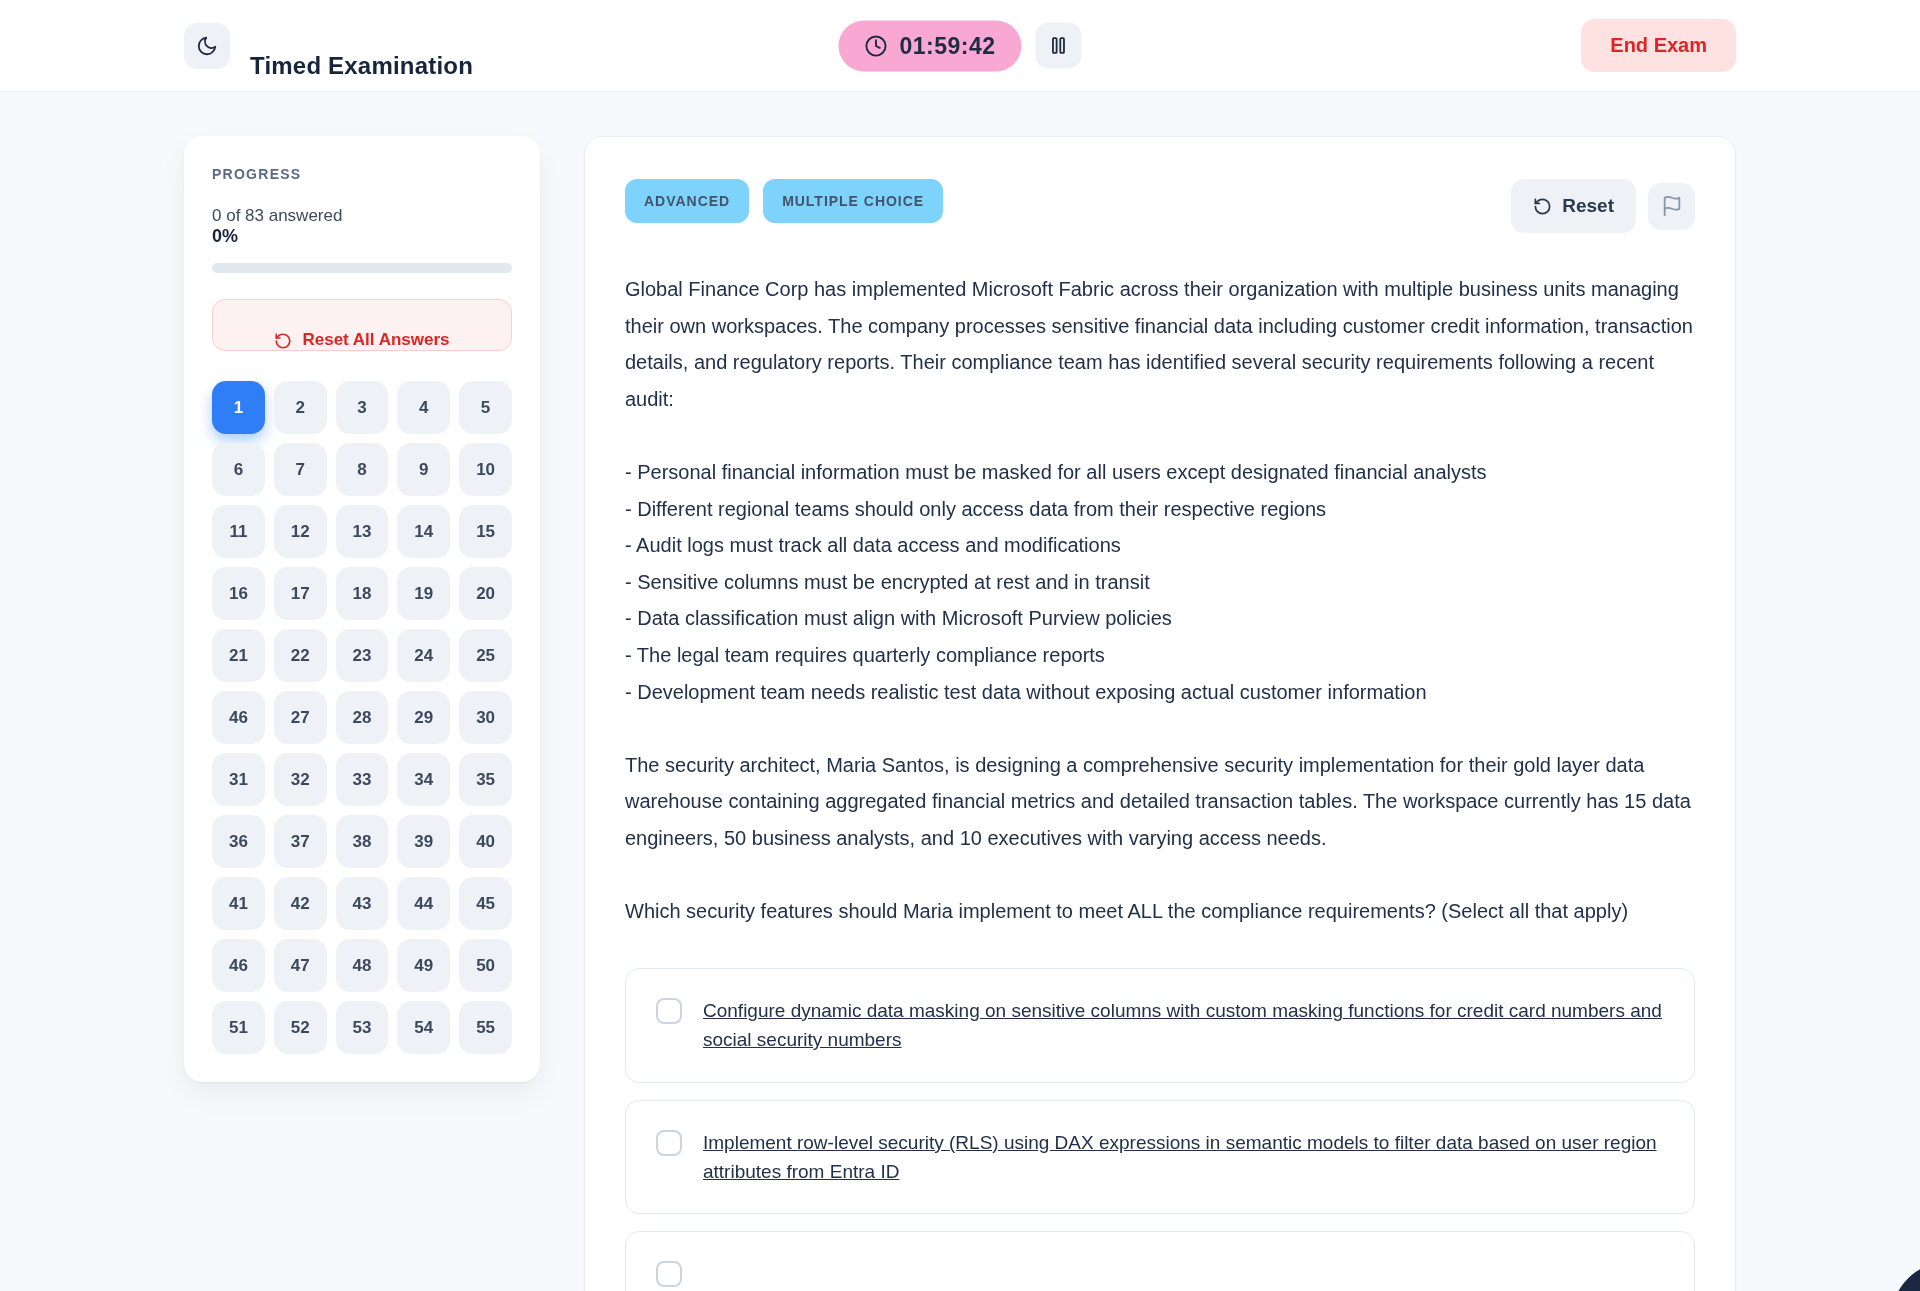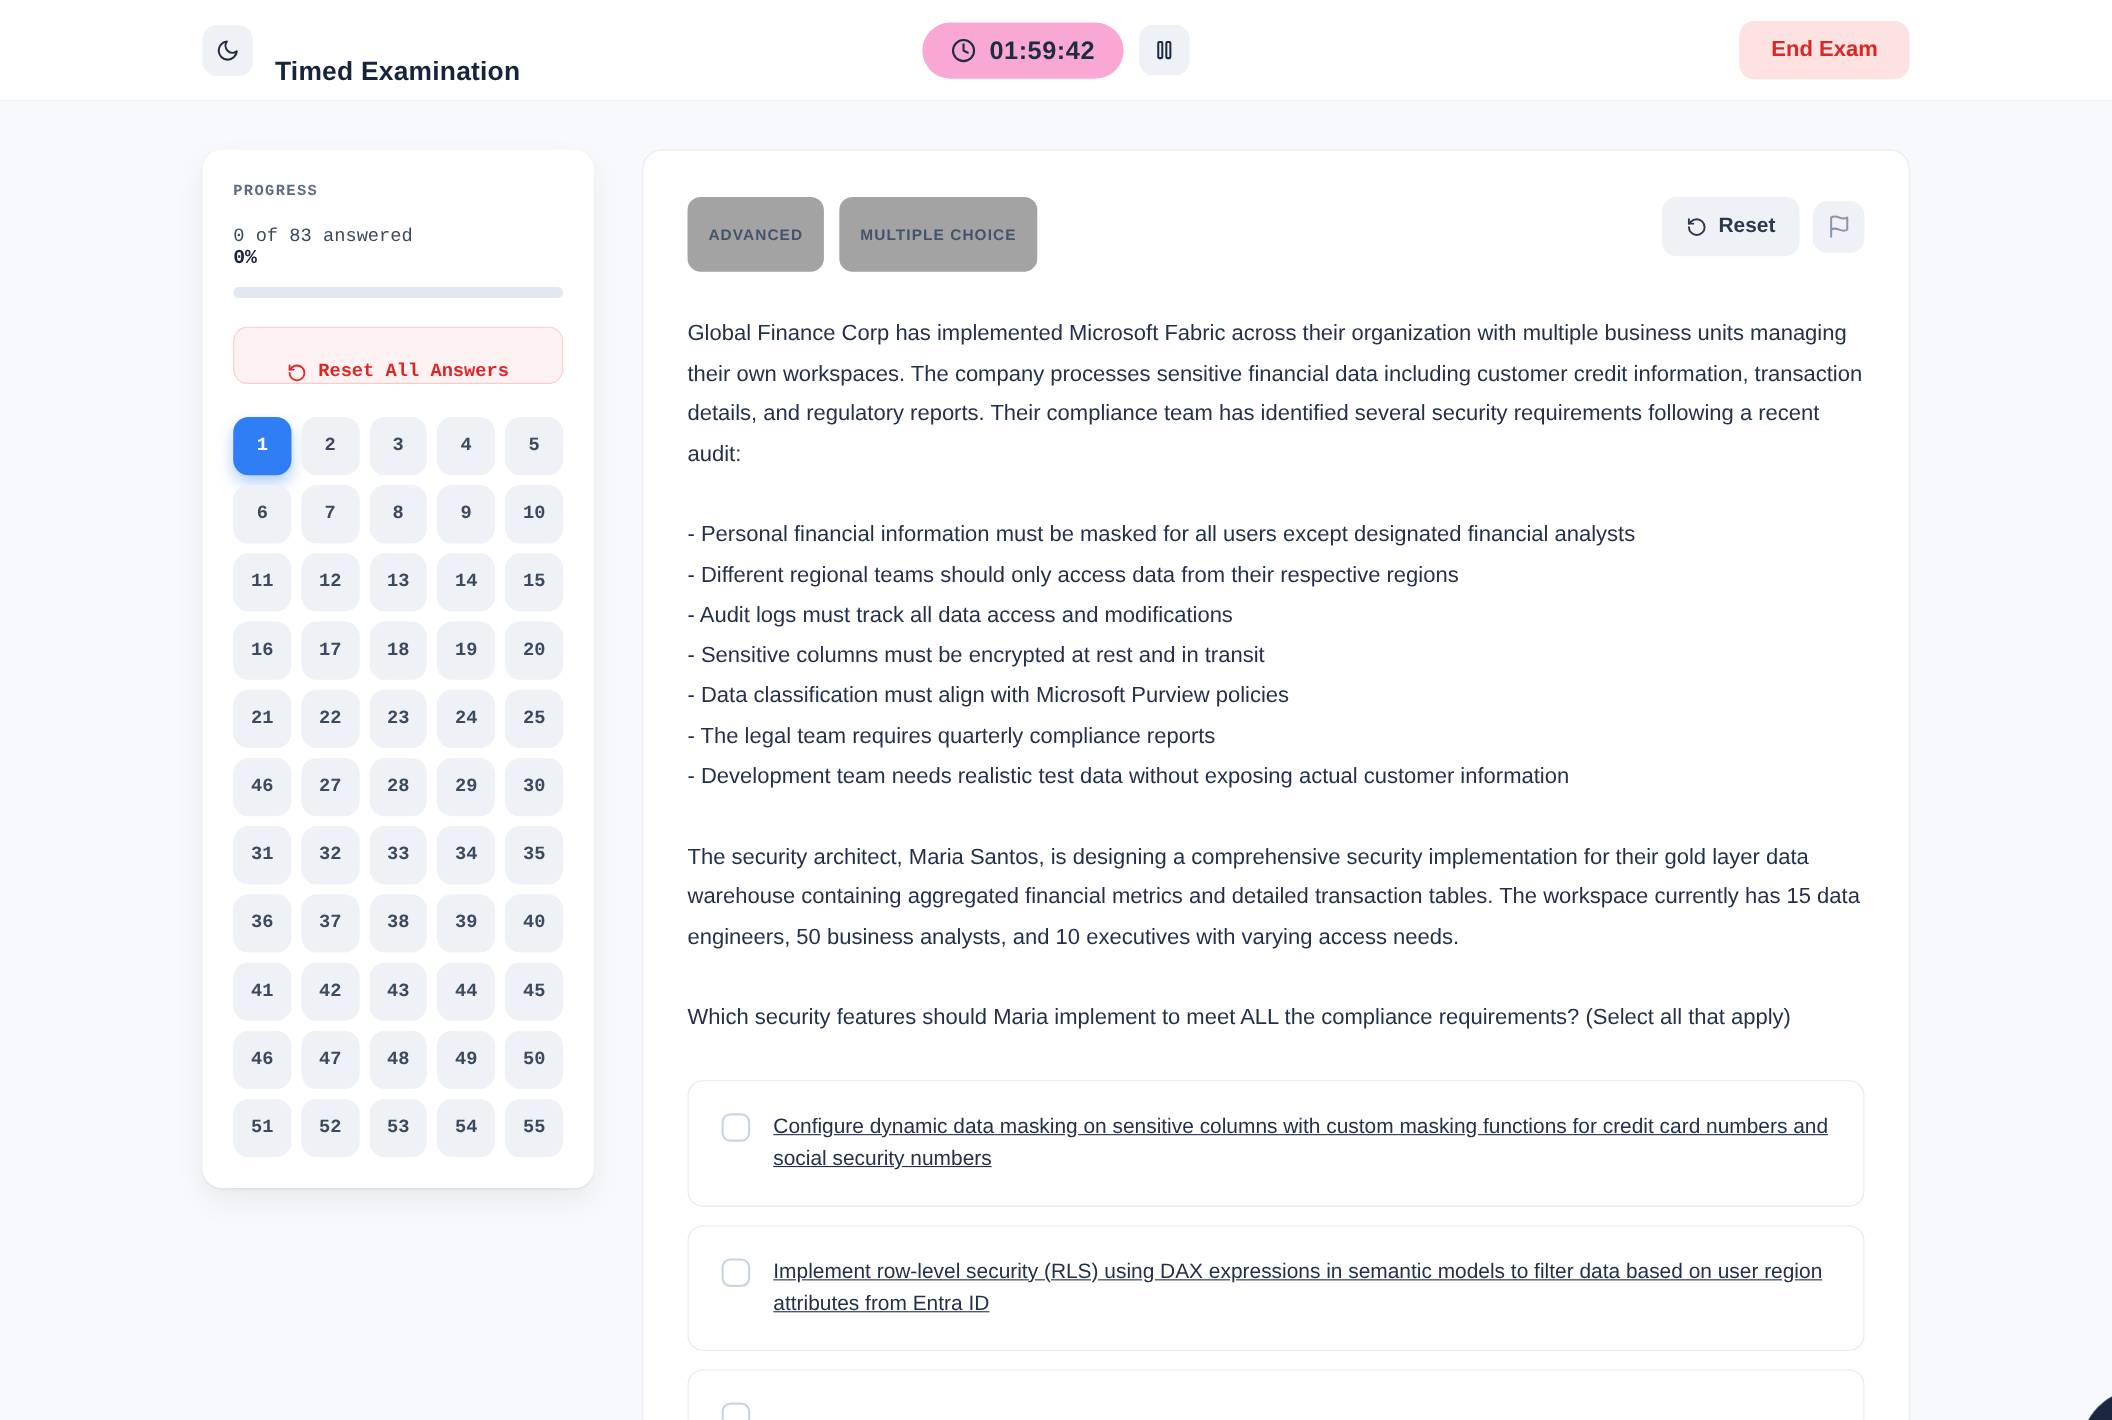--- a/index.html
+++ b/index.html
@@ -59,21 +59,20 @@
   
   .main { display: flex; gap: 44px; padding-top: 44px; align-items: flex-start; }
 
   
   .sidebar-card {
     width: 356px; flex: 0 0 356px;
     background: #ffffff;
     border-radius: 18px;
     box-shadow: 0 1px 2px rgba(15,23,42,.05), 0 12px 28px rgba(15,23,42,.06);
     padding: 30px 28px 28px 28px;
-    font-family: Liberation Mono, monospace;
   }
   .progress-label {
     font-size: 14px; font-weight: 700; color: #5b6b82;
     letter-spacing: 0.09em;
   }
   .progress-row {
     display: flex; justify-content: space-between; align-items: baseline;
     margin-top: 24px;
     flex-direction: column;
   }
@@ -125,25 +124,25 @@
     background: #ffffff;
     border: 1px solid #e9eef5;
     border-radius: 18px;
     box-shadow: 0 1px 2px rgba(15,23,42,.03);
     padding: 42px 40px 40px 40px;
     min-height: 1400px;
   }
   .q-toolbar { display: flex; align-items: flex-start; justify-content: space-between; }
   .badges { display: flex; gap: 14px; }
   .badge {
-    background: #a3a3a3;
+    background: #7dd3fc;
     color: #43536b;
     font-size: 14px; font-weight: 600;
     letter-spacing: 0.07em;
-    padding: 26px 19px;
+    padding: 14px 19px;
     border-radius: 12px;
   }
   .q-actions { display: flex; gap: 12px; align-items: center; }
   .reset-btn {
     display: flex; align-items: center; gap: 10px;
     background: #eef2f7; border: none; cursor: pointer;
     color: #2b3950; font-size: 19px; font-weight: 600;
     padding: 16px 22px; border-radius: 13px;
     font-family: inherit;
   }

